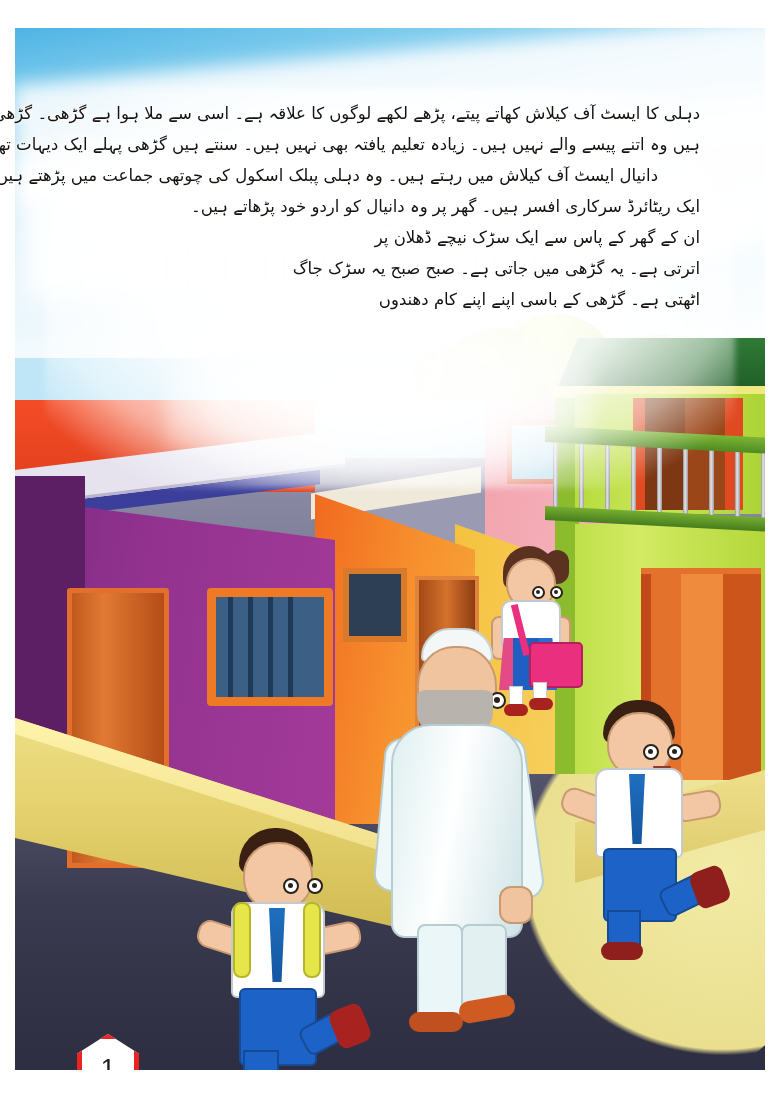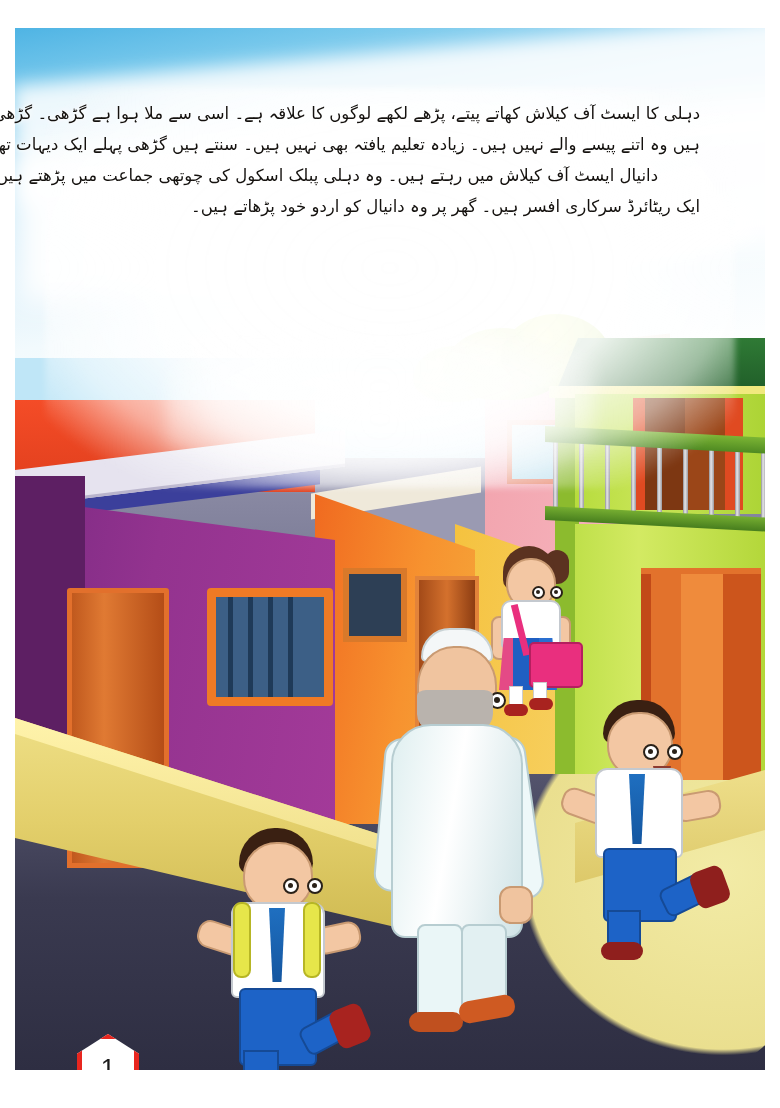--- a/index.html
+++ b/index.html
@@ -354,15 +354,18 @@
     <div class="pagenum">
       <span>1</span>
     </div>
   </div>
 
   <div class="textblock">
     <div class="urdu-line ul-w1">دہلی کا ایسٹ آف کیلاش کھاتے پیتے، پڑھے لکھے لوگوں کا علاقہ ہے۔ اسی سے ملا ہوا ہے گڑھی۔ گڑھی میں جو لوگ رہتے</div>
     <div class="urdu-line ul-w1">ہیں وہ اتنے پیسے والے نہیں ہیں۔ زیادہ تعلیم یافتہ بھی نہیں ہیں۔ سنتے ہیں گڑھی پہلے ایک دیہات تھا۔ اب بھی دیہات</div>
     <div class="urdu-line ul-indent">دانیال ایسٹ آف کیلاش میں رہتے ہیں۔ وہ دہلی پبلک اسکول کی چوتھی جماعت میں پڑھتے ہیں۔ ان کے دادا</div>
     <div class="urdu-line ul-w2">ایک ریٹائرڈ سرکاری افسر ہیں۔ گھر پر وہ دانیال کو اردو خود پڑھاتے ہیں۔</div>
+    <div class="urdu-line ul-w3">ان کے گھر کے پاس سے ایک سڑک نیچے ڈھلان پر</div>
+    <div class="urdu-line ul-w4">اترتی ہے۔ یہ گڑھی میں جاتی ہے۔ صبح صبح یہ سڑک جاگ</div>
+    <div class="urdu-line ul-w5">اٹھتی ہے۔ گڑھی کے باسی اپنے اپنے کام دھندوں</div>
   </div>
 
 </div>
 
 </body></html>

